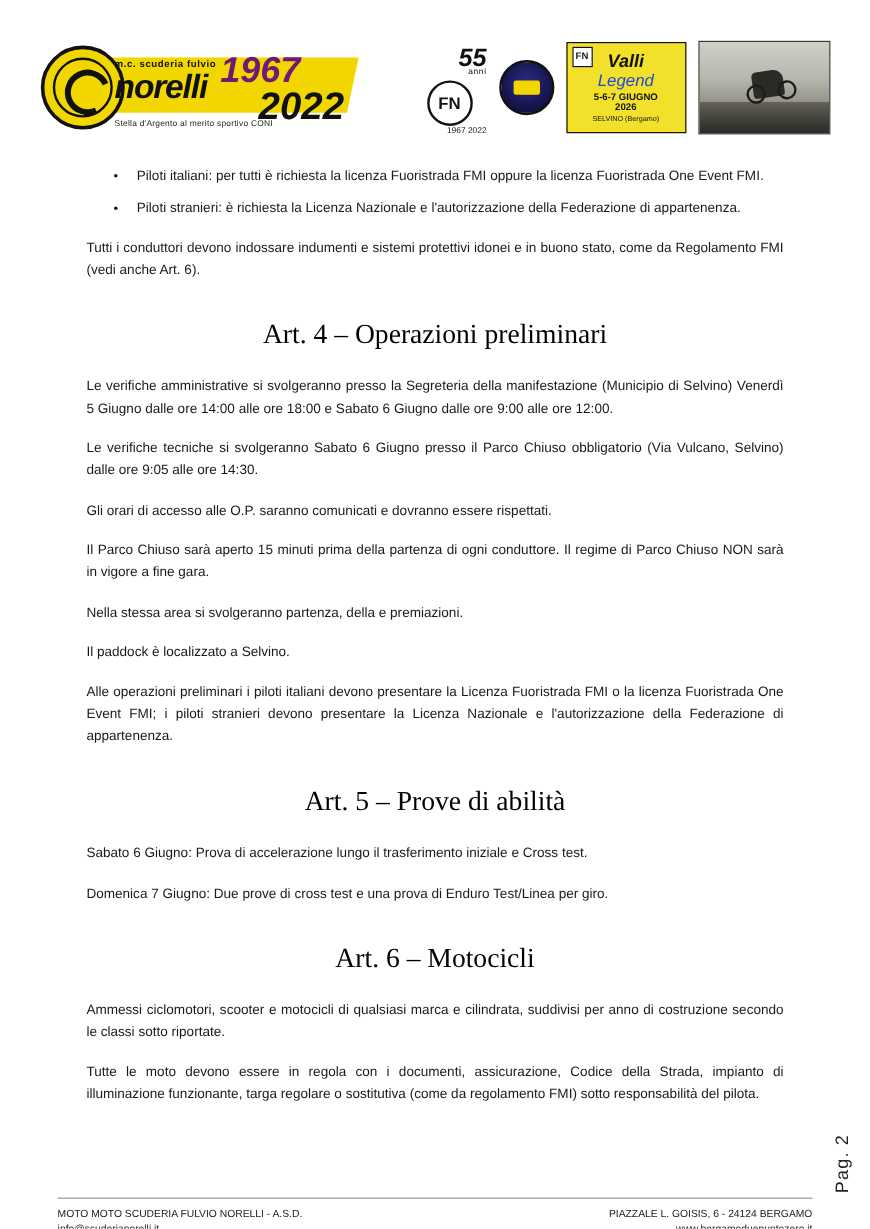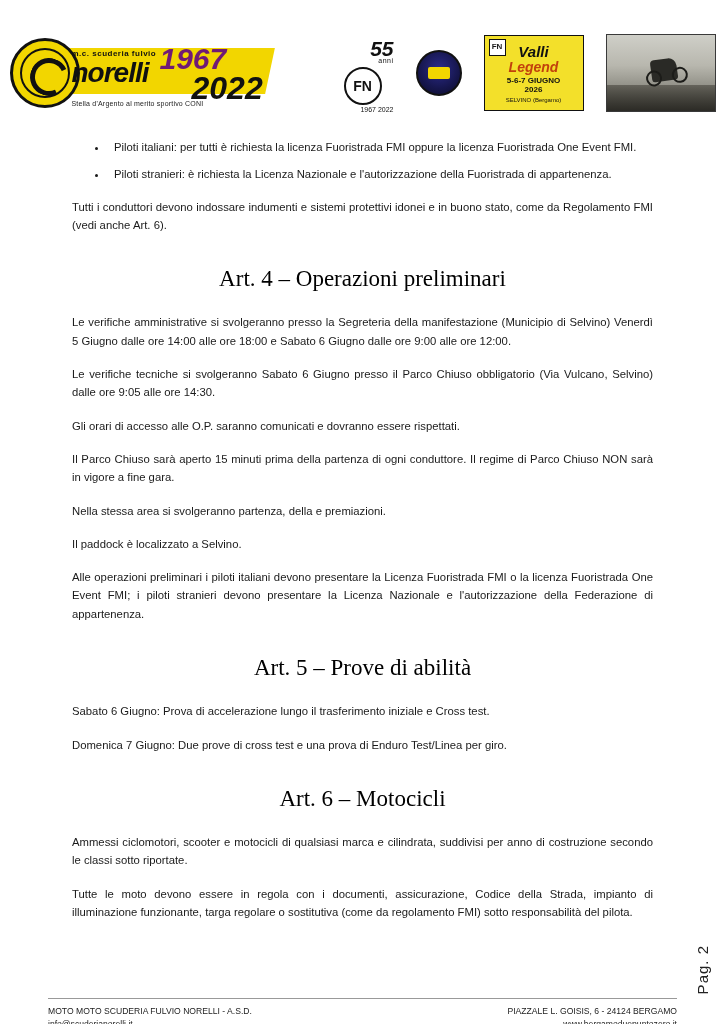--- a/index.html
+++ b/index.html
@@ -25,21 +25,21 @@
   }
 
   
   .header {
     position: relative;
     height: 110px;
     margin: 18px 0 0 0;
     display: flex;
     align-items: center;
     justify-content: center;
-    gap: 22px;
+    gap: 10px;
   }
 
   
   .norelli-logo {
     position: relative;
     width: 300px;
     height: 78px;
     display: flex;
     align-items: center;
   }
@@ -220,23 +220,23 @@
   }
   .valli .t1 {
     font-size: 15px;
     font-weight: bold;
     font-style: italic;
     color: #111;
     margin-top: -12px;
   }
   .valli .t2 {
     font-size: 14px;
-    font-weight: bold;
-    font-style: italic;
-    color: #c2410c;
+    font-weight: normal;
+    font-style: italic;
+    color: #1d4ed8;
   }
   .valli .t3 {
     font-size: 8px;
     font-weight: bold;
     color: #111;
     margin-top: 3px;
   }
   .valli .t4 {
     font-size: 8px;
     font-weight: bold;
@@ -395,21 +395,21 @@
     <div class="photo">
       <div class="ground"></div>
       <div class="rider"></div>
     </div>
   </div>
 
   <div class="content">
 
     <ul class="bullets">
       <li>Piloti italiani: per tutti è richiesta la licenza Fuoristrada FMI oppure la licenza Fuoristrada One Event FMI.</li>
-      <li>Piloti stranieri: è richiesta la Licenza Nazionale e l'autorizzazione della Fuoristrada di appartenenza.</li>
+      <li>Piloti stranieri: è richiesta la Licenza Nazionale e l'autorizzazione della Federazione di appartenenza.</li>
     </ul>
 
     <p class="para">Tutti i conduttori devono indossare indumenti e sistemi protettivi idonei e in buono stato, come da Regolamento FMI (vedi anche Art. 6).</p>
 
     <h2 class="art">Art. 4 – Operazioni preliminari</h2>
     <p class="para">Le verifiche amministrative si svolgeranno presso la Segreteria della manifestazione (Municipio di Selvino) Venerdì 5 Giugno dalle ore 14:00 alle ore 18:00 e Sabato 6 Giugno dalle ore 9:00 alle ore 12:00.</p>
     <p class="para">Le verifiche tecniche si svolgeranno Sabato 6 Giugno presso il Parco Chiuso obbligatorio (Via Vulcano, Selvino) dalle ore 9:05 alle ore 14:30.</p>
     <p class="para">Gli orari di accesso alle O.P. saranno comunicati e dovranno essere rispettati.</p>
     <p class="para">Il Parco Chiuso sarà aperto 15 minuti prima della partenza di ogni conduttore. Il regime di Parco Chiuso NON sarà in vigore a fine gara.</p>
     <p class="para">Nella stessa area si svolgeranno partenza, della e premiazioni.</p>

